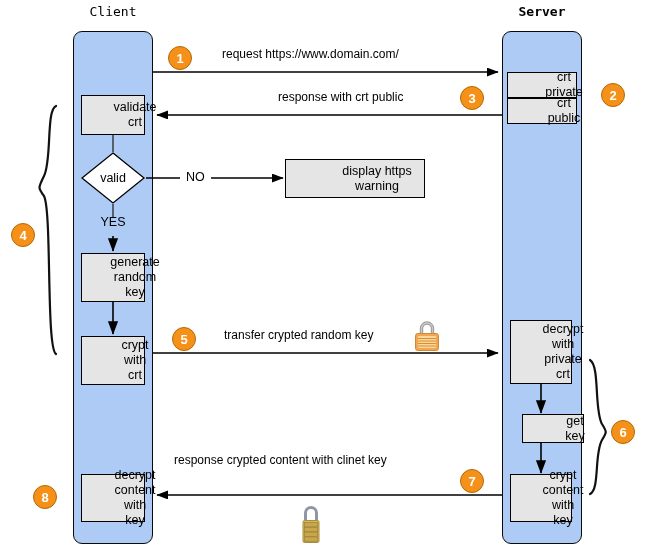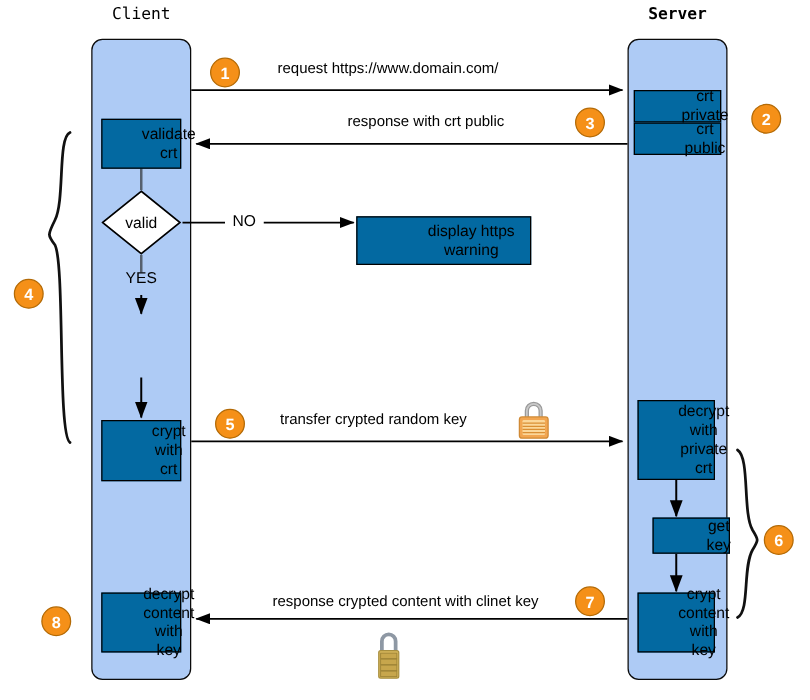--- a/index.html
+++ b/index.html
@@ -22,21 +22,21 @@
   }
   .lane-title{
     font-family:"DejaVu Sans Mono", monospace;
     font-size:13px;
     text-align:center;
     white-space:nowrap;
   }
 
   
   .box{
-    background:#0369a1;
+    background:#e5e5e5;
     border:1.3px solid #000;
     box-sizing:border-box;
     display:flex;align-items:center;justify-content:center;
     text-align:center;
     font-size:12.5px;
     line-height:15px;
     white-space:pre-line;
     padding-left:44px;
   }
 
@@ -124,50 +124,53 @@
 
   <div class="diamond-wrap" style="left:81px;top:152px;width:64px;height:52px;text-align:right;">
     <svg class="diamond" viewBox="0 0 64 52" preserveAspectRatio="none">
       <polygon points="32,1 63,26 32,51 1,26" fill="#ffffff" stroke="#000" stroke-width="1.3"></polygon>
     </svg>
     <div class="diamond-label">valid</div>
   </div>
 
   <div class="small-lbl" style="left:81px;top:215px;width:64px;text-align:center;">YES</div>
 
+  <div class="abs box" style="left:81px;top:253px;width:64px;height:49px;">generate
+random
+key</div>
 
   <div class="abs box" style="left:81px;top:336px;width:64px;height:49px;">crypt with
 crt</div>
 
   <div class="abs box" style="left:81px;top:474px;width:64px;height:48px;">decrypt
 content
 with key</div>
 
   <div class="small-lbl" style="left:180px;top:170px;background:#fff;padding:0 6px;">NO</div>
 
-  <div class="abs box" style="left:285px;top:159px;width:140px;height:39px;font-size:12.5px;margin-top:14px;">display https warning</div>
+  <div class="abs box" style="left:285px;top:159px;width:140px;height:39px;font-size:12.5px;">display https warning</div>
 
   <div class="abs box" style="left:507px;top:72px;width:70px;height:26px;">crt private</div>
   <div class="abs box" style="left:507px;top:98px;width:70px;height:26px;">crt public</div>
 
   <div class="abs box" style="left:510px;top:320px;width:62px;height:64px;">decrypt
 with
 private
 crt</div>
 
   <div class="abs box" style="left:510px;top:414px;width:62px;height:29px;margin-left:12px;">get key</div>
 
   <div class="abs box" style="left:510px;top:474px;width:62px;height:48px;">crypt
 content
 with key</div>
 
   <div class="msg" style="left:222px;top:47px;">request https://www.domain.com/</div>
   <div class="msg" style="left:278px;top:90px;">response with crt public</div>
   <div class="msg" style="left:224px;top:328px;">transfer crypted random key</div>
-  <div class="msg" style="left:174px;top:474px;margin-left:44px;">response crypted content with clinet key</div>
+  <div class="msg" style="left:174px;top:453px;">response crypted content with clinet key</div>
 
   <div class="abs" style="left:412px;top:318px;width:30px;height:36px;">
     <svg viewBox="0 0 30 36" width="30" height="36">
       <path d="M9.5,16 L9.5,10.5 A5.5,5.5 0 0 1 20.5,10.5 L20.5,16" fill="none" stroke="#9a9a9a" stroke-width="3.4"></path>
       <path d="M9.5,16 L9.5,10.5 A5.5,5.5 0 0 1 20.5,10.5 L20.5,16" fill="none" stroke="#c9c9c9" stroke-width="1.4"></path>
       <rect x="3.5" y="15.5" width="23" height="17" rx="2.2" fill="#f2a651" stroke="#d08a36" stroke-width="1"></rect>
       <rect x="6" y="18" width="18" height="12" rx="1" fill="#fbd79a" stroke="#e0a council" stroke-width="0"></rect>
       <g stroke="#d98f34" stroke-width="1">
         <line x1="6" y1="20.5" x2="24" y2="20.5"></line>
         <line x1="6" y1="23" x2="24" y2="23"></line>

